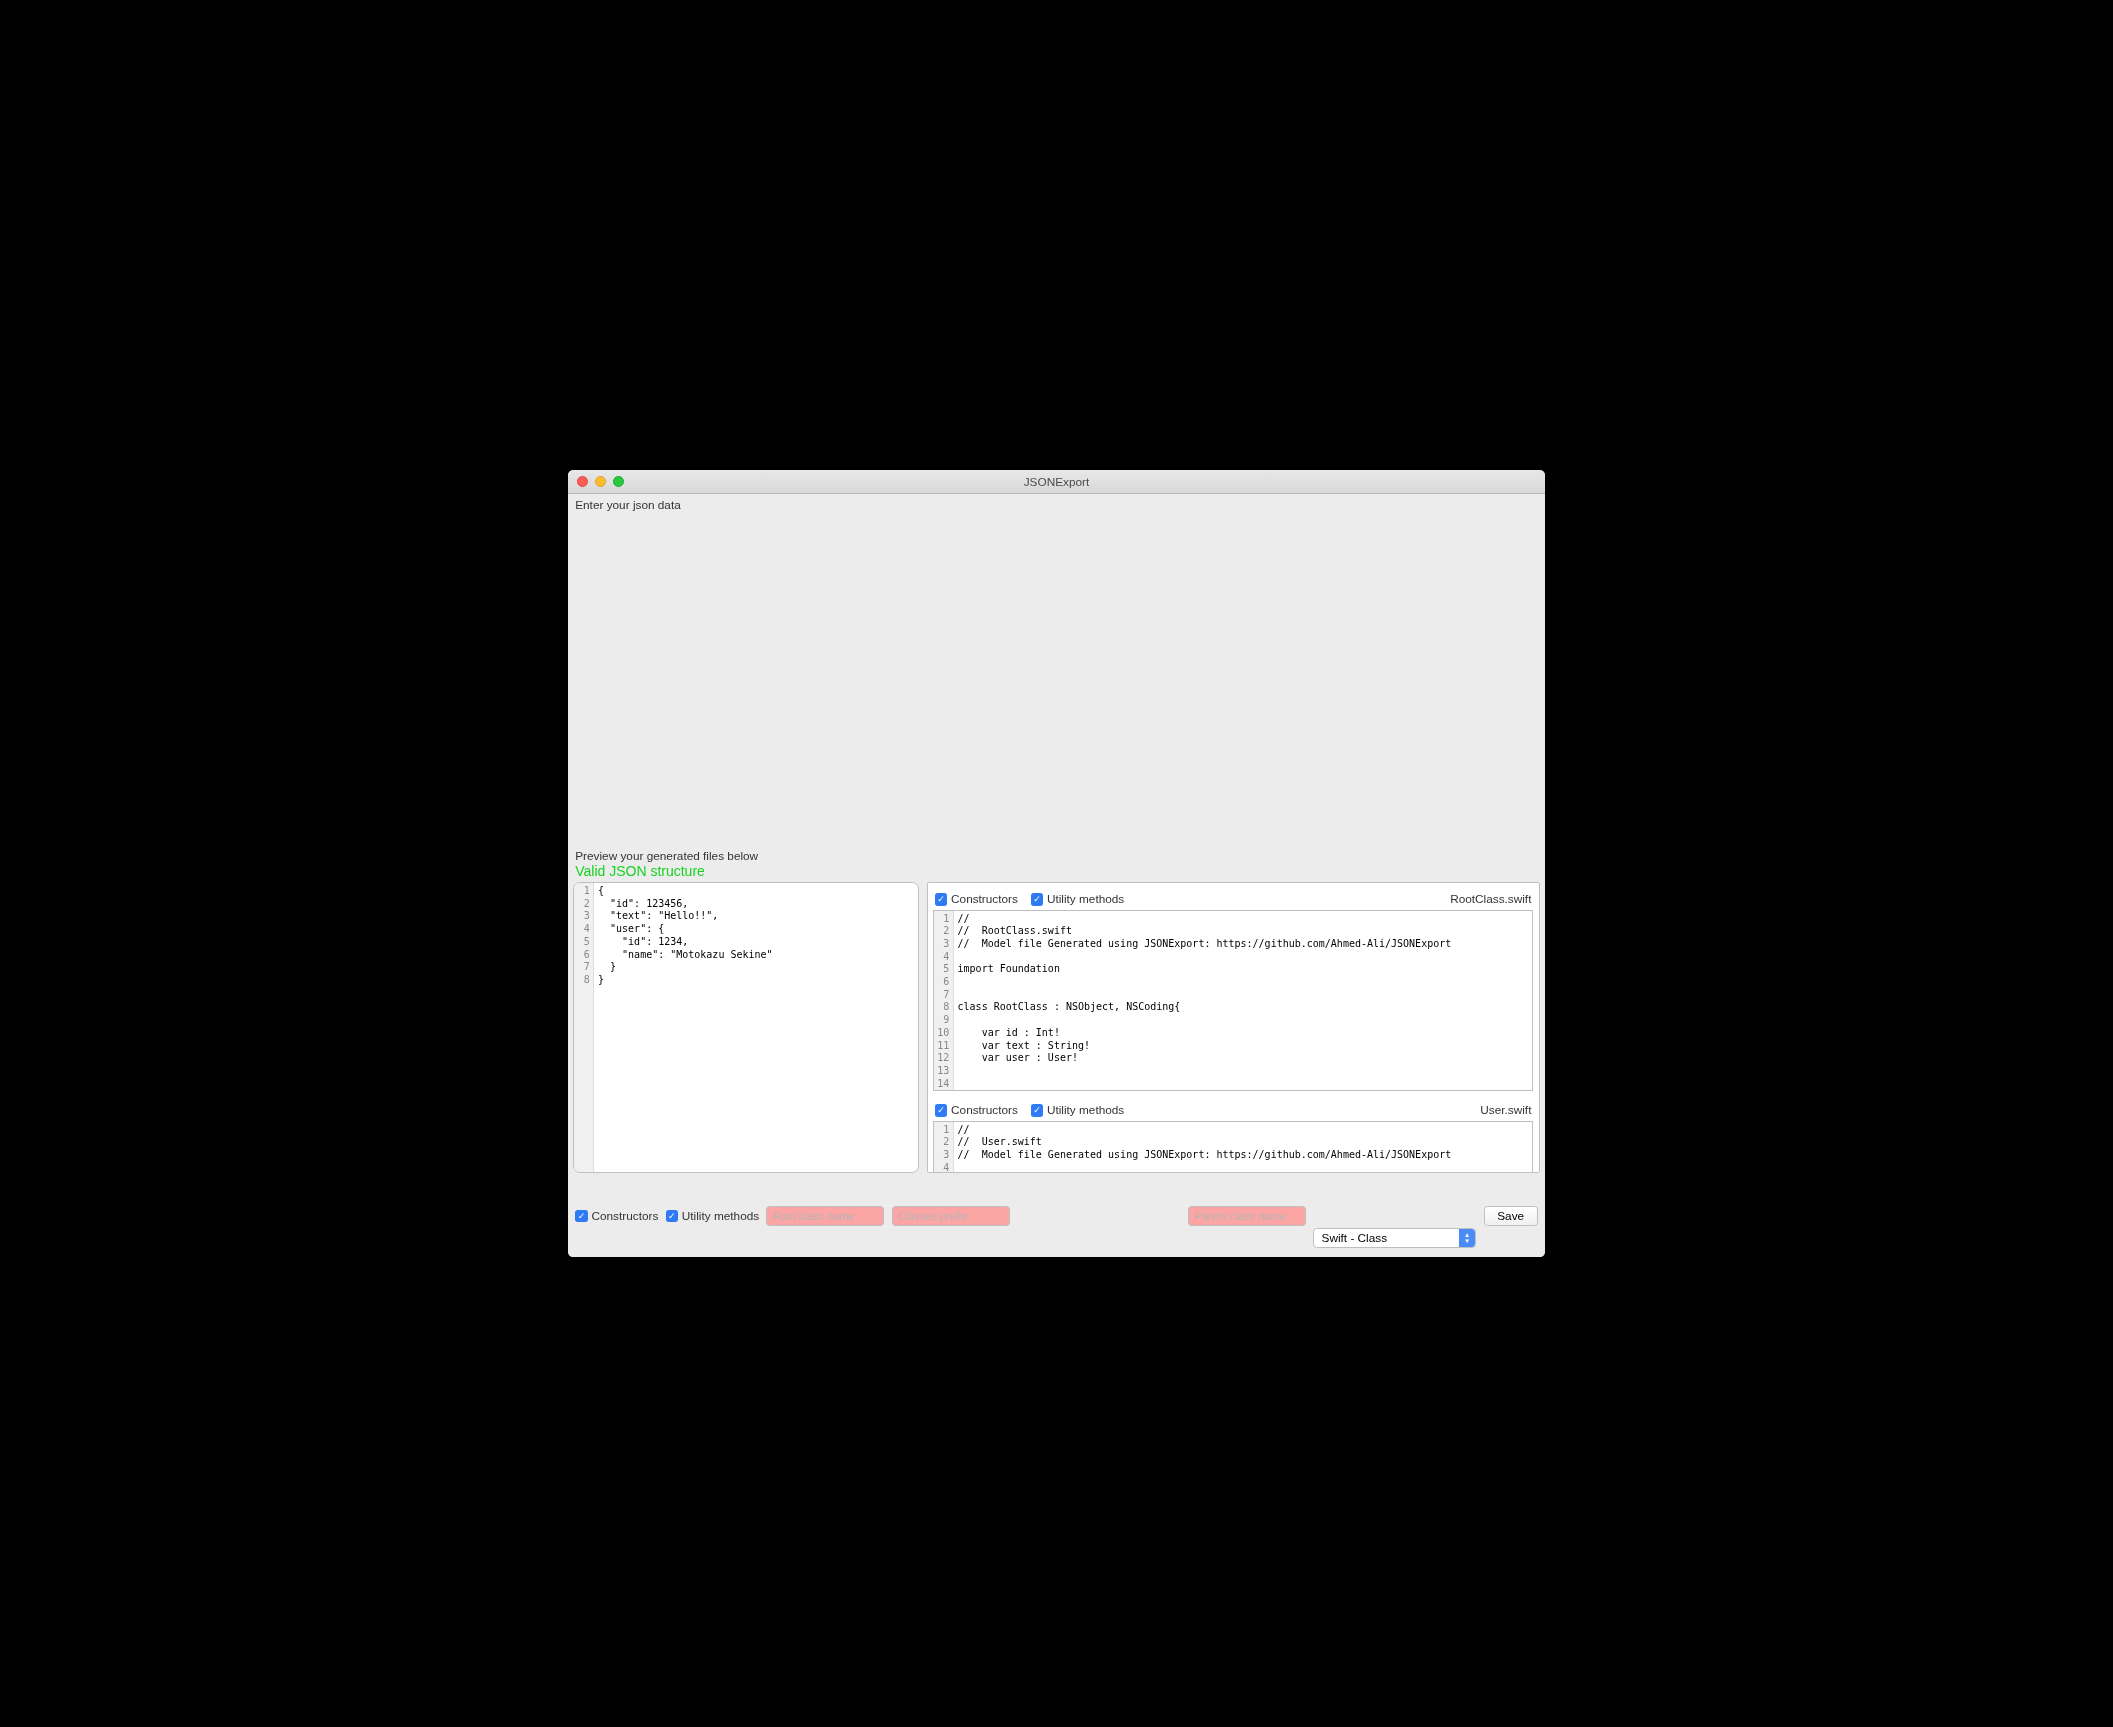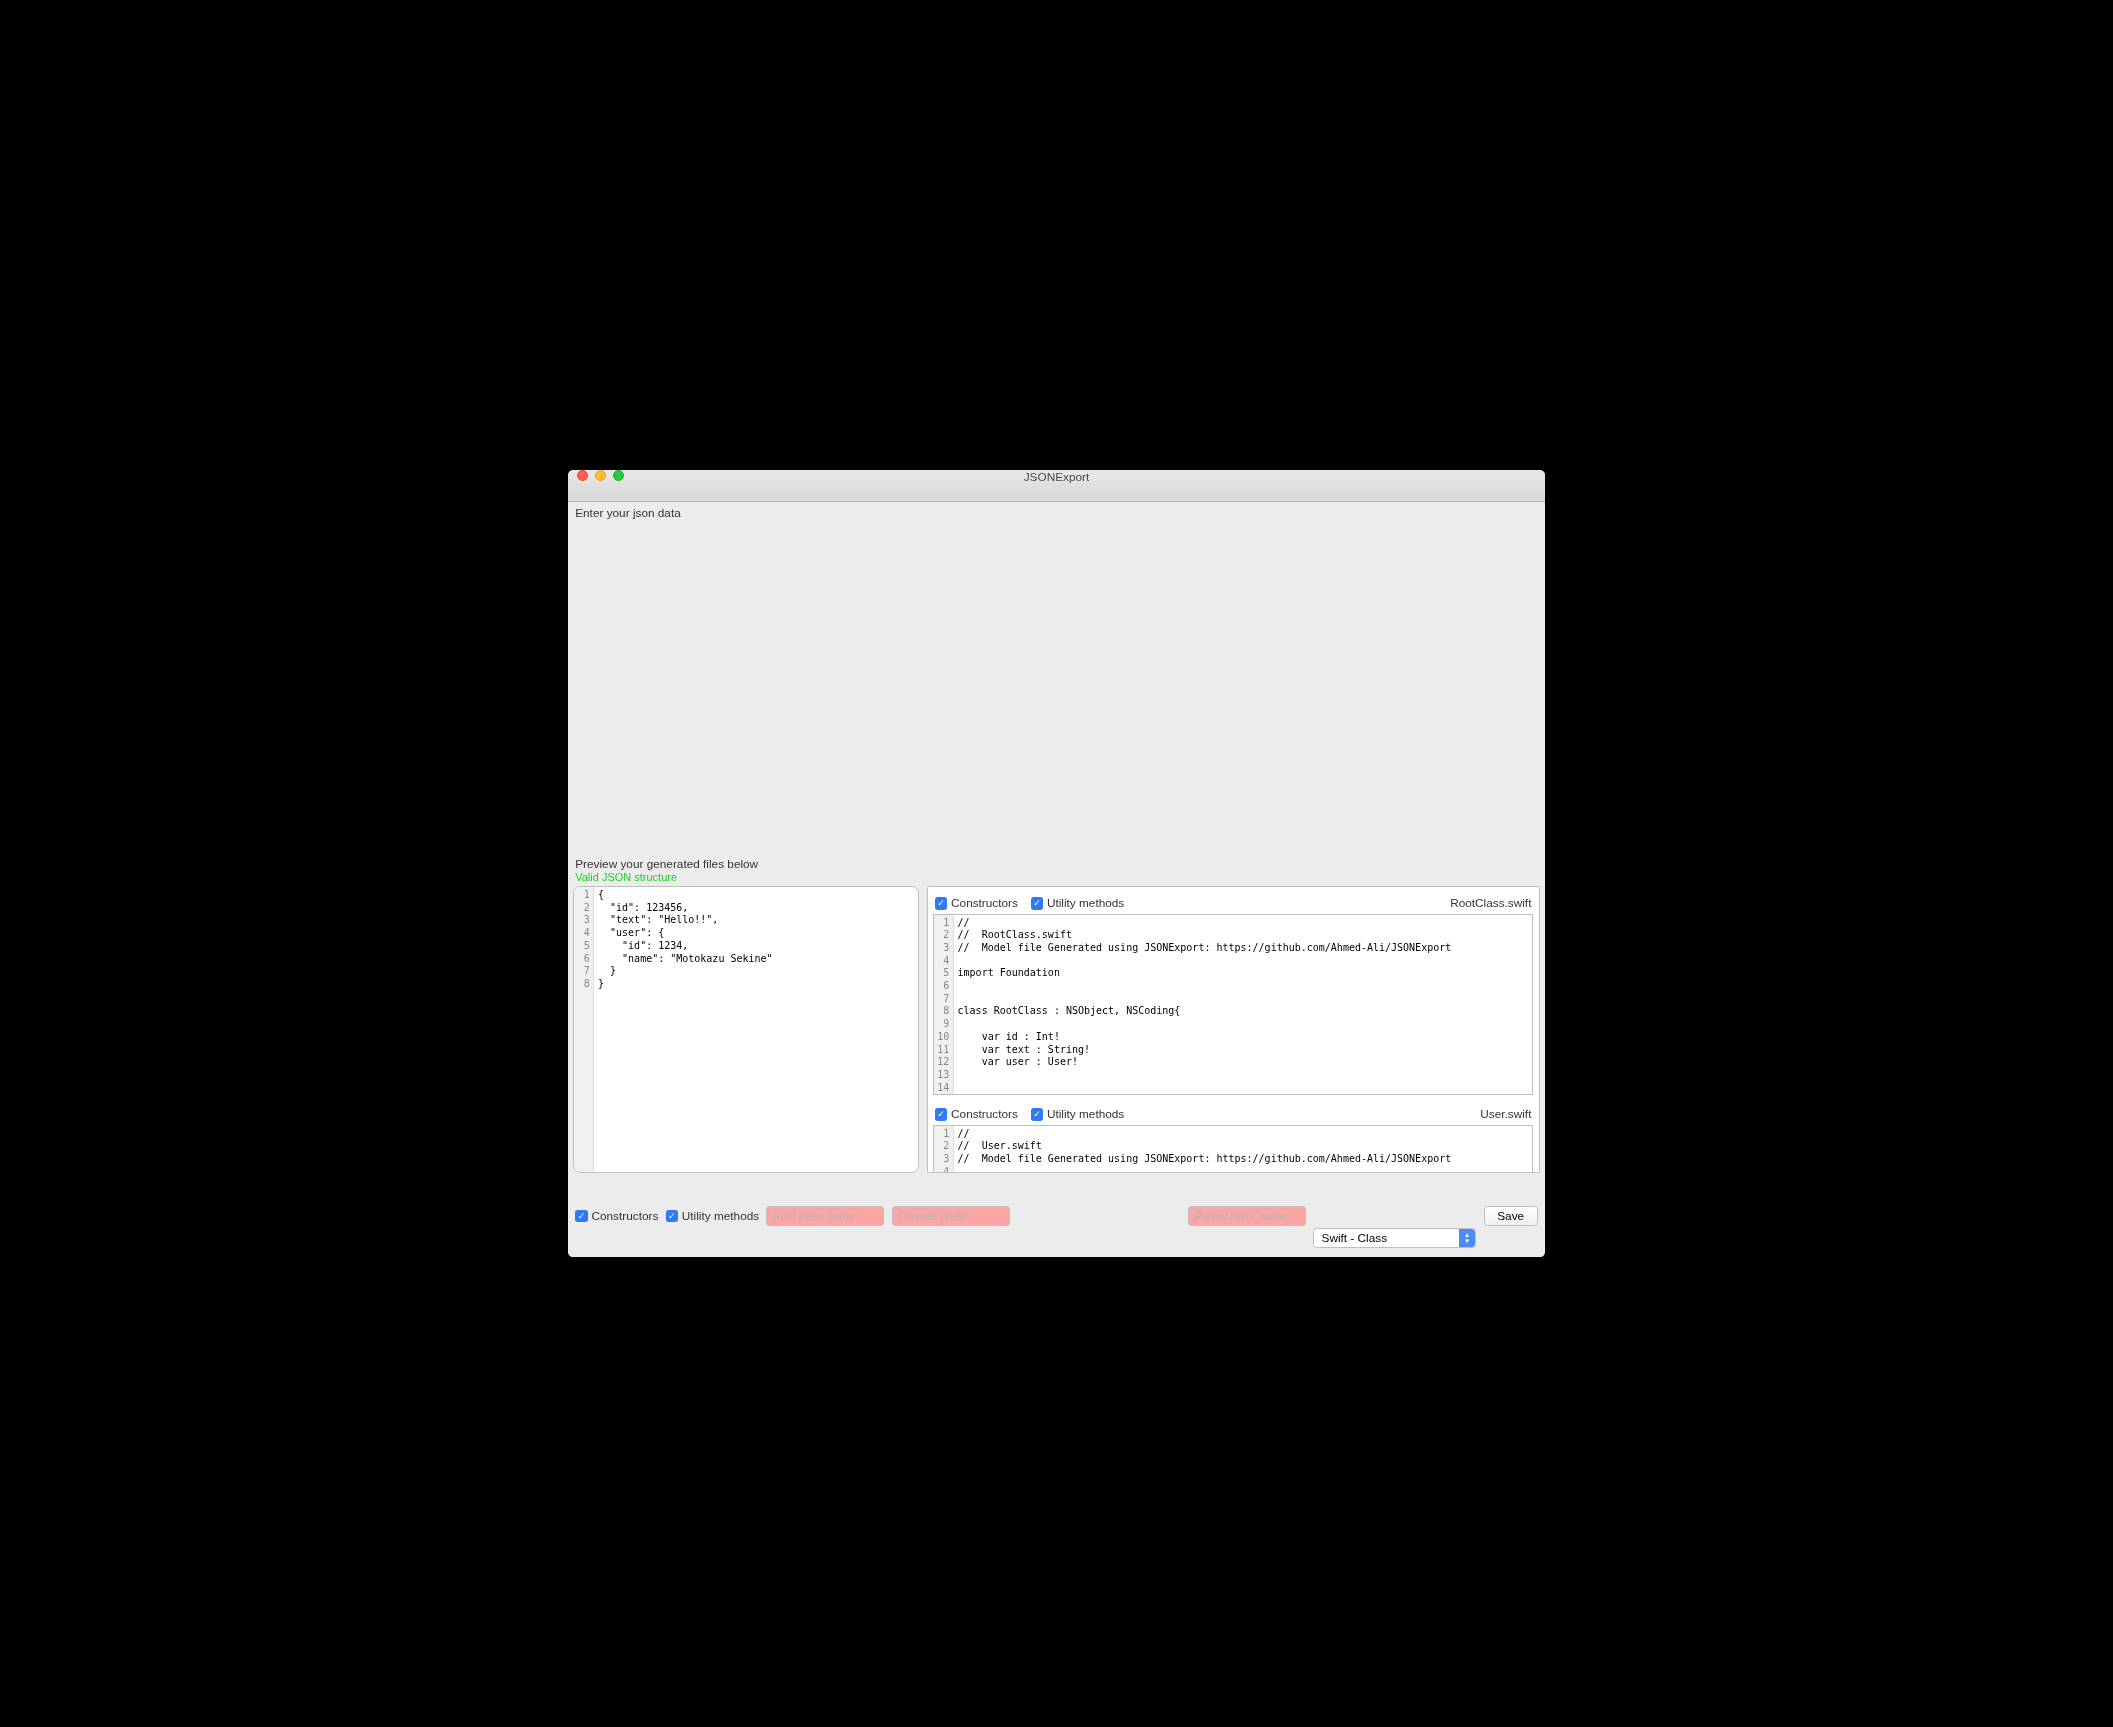--- a/index.html
+++ b/index.html
@@ -1,28 +1,28 @@
 <!DOCTYPE html>
 <html style="font-size:14.5px"><head>
 <meta charset="utf-8">
 <style>
 * { box-sizing: border-box; margin: 0; padding: 0; }
 body { background: #000; font-family: -apple-system, Helvetica, Arial, sans-serif; font-size: 11.8px; display: flex; align-items: center; justify-content: center; min-height: 100vh; }
 .window { width: 977px; height: 787px; background: #ececec; border-radius: 5.4px; box-shadow: 0 18px 54px rgba(0,0,0,0.5); display: flex; flex-direction: column; overflow: hidden; }
-.titlebar { height: 32px; background: linear-gradient(#e8e8e8,#d8d8d8); display: flex; position: relative; border-bottom: 0.9px solid #b8b8b8; }
+.titlebar { height: 24px; background: linear-gradient(#e8e8e8,#d8d8d8); display: flex; align-items: center; position: relative; border-bottom: 0.9px solid #b8b8b8; }
 .traffic { display: flex; gap: 7.2px; padding-left: 9px; }
 .dot { width: 11px; height: 11px; border-radius: 50%; }
 .dot.red { background: #ff5f57; border: 0.5px solid #e0443e; }
 .dot.yellow { background: #ffbd2e; border: 0.5px solid #dea123; }
 .dot.green { background: #28c940; border: 0.5px solid #1aab29; }
 .title { position: absolute; left: 0; right: 0; text-align: center; font-size: 11.8px; color: #4a4a4a; pointer-events: none; }
 .header-row { display: flex; padding: 3.6px 7.2px; background: #ececec; flex-direction: column; }
 .header-left { flex: 0 0 351px; font-size: 11.8px; color: #333; }
 .header-center { flex: 1; font-size: 11.8px; color: #333; }
-.header-right { font-size: 11px; color: #17d321; font-weight: 400; }
+.header-right { font-size: 14px; color: #17d321; font-weight: 400; }
 .content { flex: 1; display: flex; padding: 0 5.4px 5.4px 5.4px; gap: 7.2px; overflow: hidden; }
 .left-pane { flex: 0 0 346px; background: #fff; border: 0.9px solid #bfbfbf; border-radius: 7px; display: flex; overflow: hidden; }
 .right-pane { flex: 1; background: #fff; border: 0.9px solid #bfbfbf; border-radius: 1.8px; display: flex; flex-direction: column; padding: 5.4px; gap: 0; overflow: hidden; }
 .gutter { width: 20px; background: #f0f0f0; border-right: 0.9px solid #ddd; font-family: Menlo, monospace; font-size: 10px; color: #888; text-align: right; padding: 1.8px 3.6px 1.8px 1.8px; line-height: 12.7px; }
 .code { flex: 1; font-family: Menlo, monospace; font-size: 10px; color: #000; padding: 1.8px 3.6px; line-height: 12.7px; white-space: pre; overflow: hidden; }
 .preview-block { display: flex; flex-direction: column; }
 .preview-header { display: flex; align-items: center; padding: 3.6px 1.8px; gap: 12.7px; }
 .checkbox { display: inline-flex; align-items: center; gap: 3.6px; font-size: 11.8px; color: #333; }
 .cb { width: 12.7px; height: 12.7px; border-radius: 2.7px; background: #2f7bf6; display: inline-flex; align-items: center; justify-content: center; color: #fff; font-size: 9px; line-height: 1; }
 .filename { margin-left: auto; font-size: 11.8px; color: #333; }

